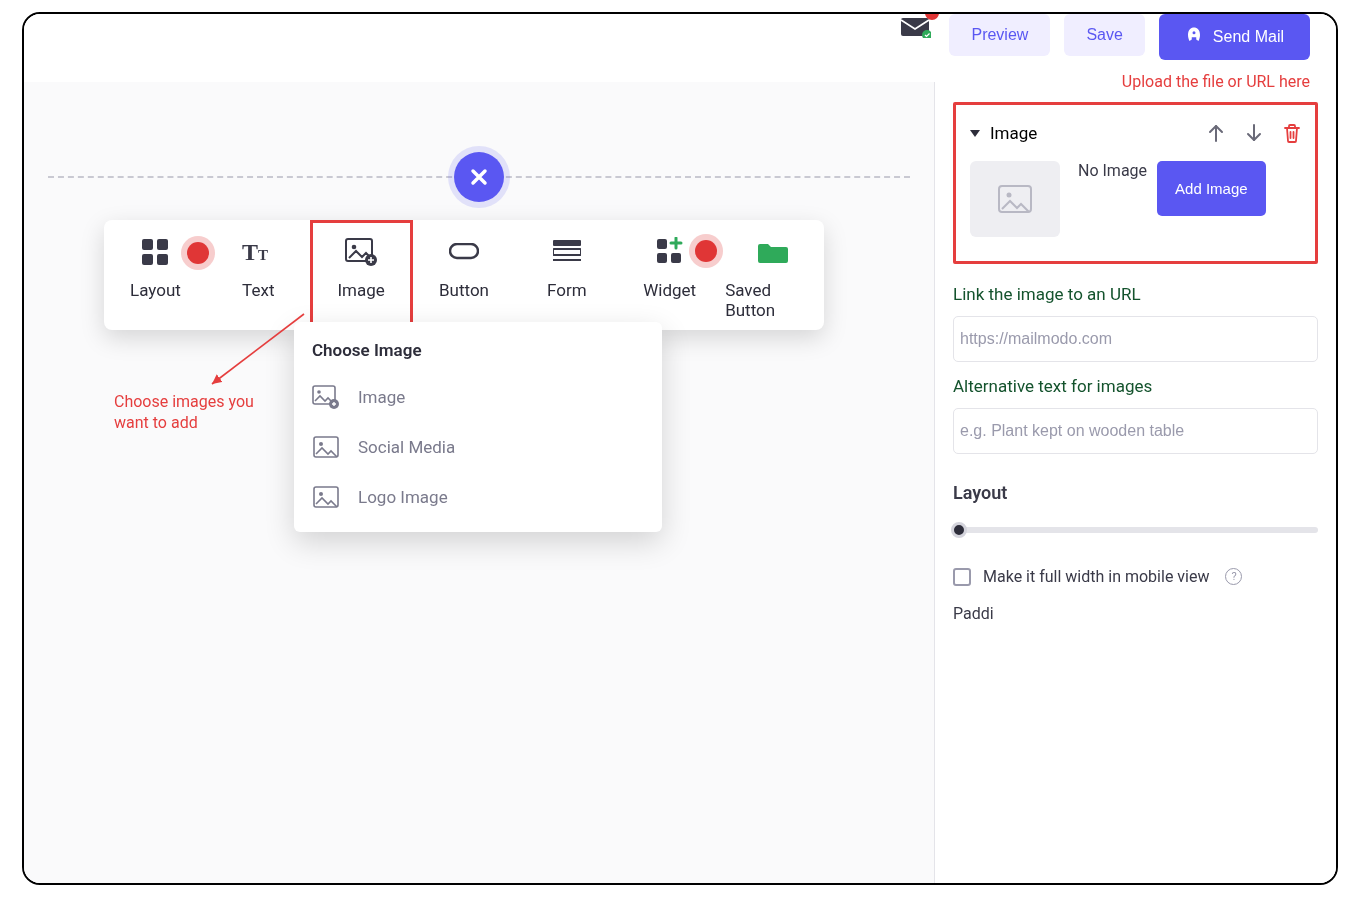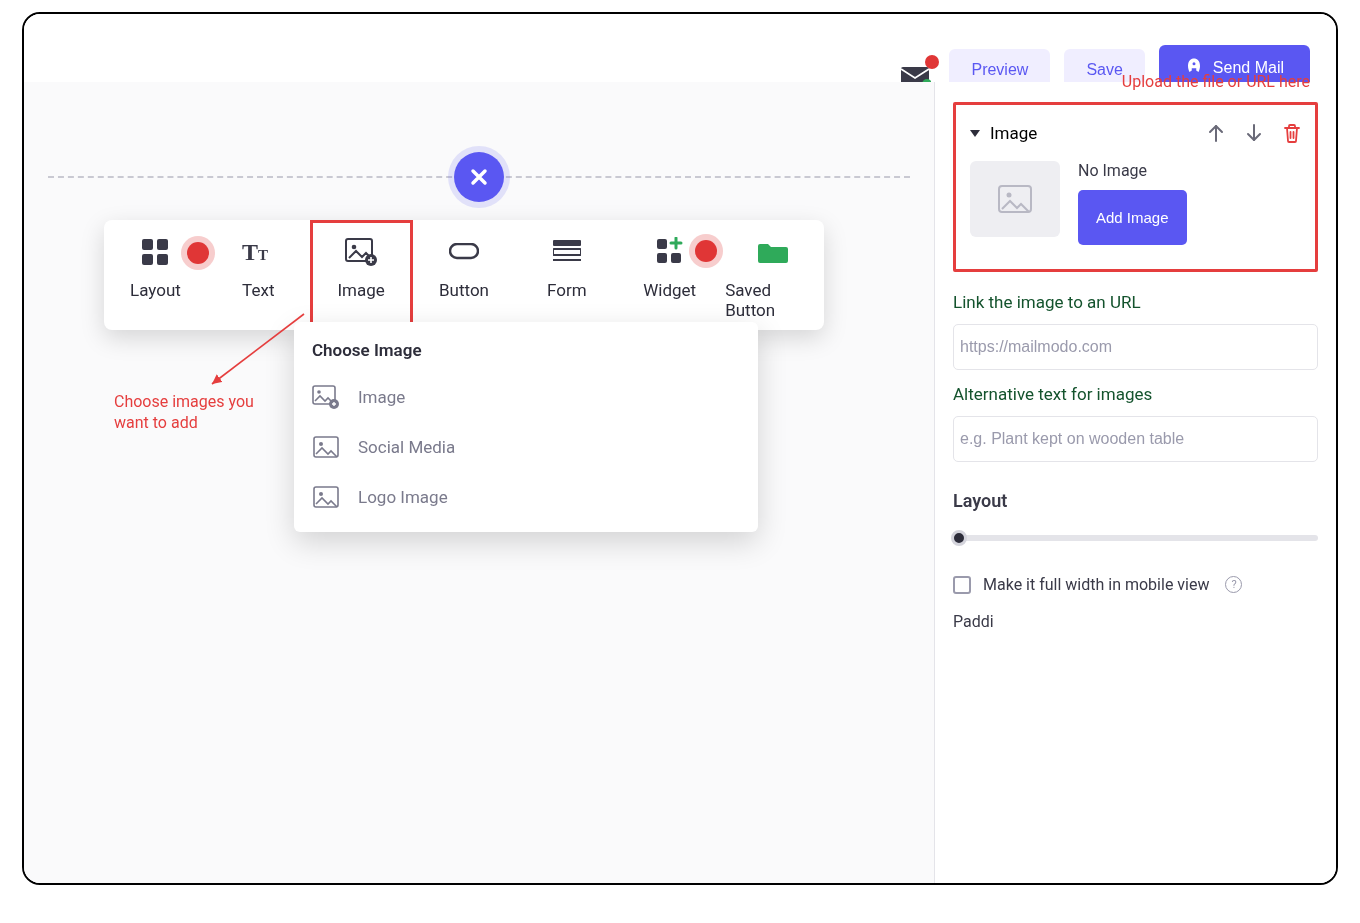--- a/index.html
+++ b/index.html
@@ -28,21 +28,21 @@
     border-radius:18px;
     overflow:hidden;
     background:#fff;
   }
 
   
   .topbar {
     height:78px;
     display:flex;
     justify-content:flex-end;
-    align-items:flex-end;
+    align-items:flex-start;
     gap:14px;
     padding-right:26px;
     background:#fff;
     border-bottom:1px solid var(--border);
   }
   .mail-icon-wrap { position:relative; margin-right:4px; }
   .red-badge {
     position:absolute; top:-8px; right:-8px;
     width:14px; height:14px; border-radius:50%;
     background:var(--red-dot);
@@ -127,21 +127,21 @@
     background:var(--red-dot);
     box-shadow:0 0 0 6px rgba(224,54,54,0.25);
     position:absolute;
   }
 
   
   .dropdown {
     position:absolute;
     top:240px;
     left:270px;
-    width:464px;
+    width:368px;
     background:#fff;
     border-radius:6px;
     box-shadow:0 10px 30px rgba(0,0,0,0.16);
     padding:18px 0 10px 0;
   }
   .dropdown-title {
     font-size:17px; font-weight:600;
     padding:0 18px 12px 18px;
     color:var(--text);
   }
@@ -212,21 +212,21 @@
   .image-preview-row {
     display:flex; gap:18px; align-items:flex-start;
   }
   .thumb {
     width:90px; height:76px;
     background:#eeeef2;
     border-radius:6px;
     display:flex;align-items:center;justify-content:center;
   }
   .image-meta {
-    display:flex; flex-direction:column; gap:10px;
+    display:flex; flex-direction:row; gap:10px;
   }
   .no-img { font-size:16px; color:#3a3a48;}
   .btn-add-image {
     background:var(--primary); color:white;
     border:none; border-radius:5px;
     font-size:15px; padding:19px 18px;
     cursor:pointer;
   }
 
   .field-label {

